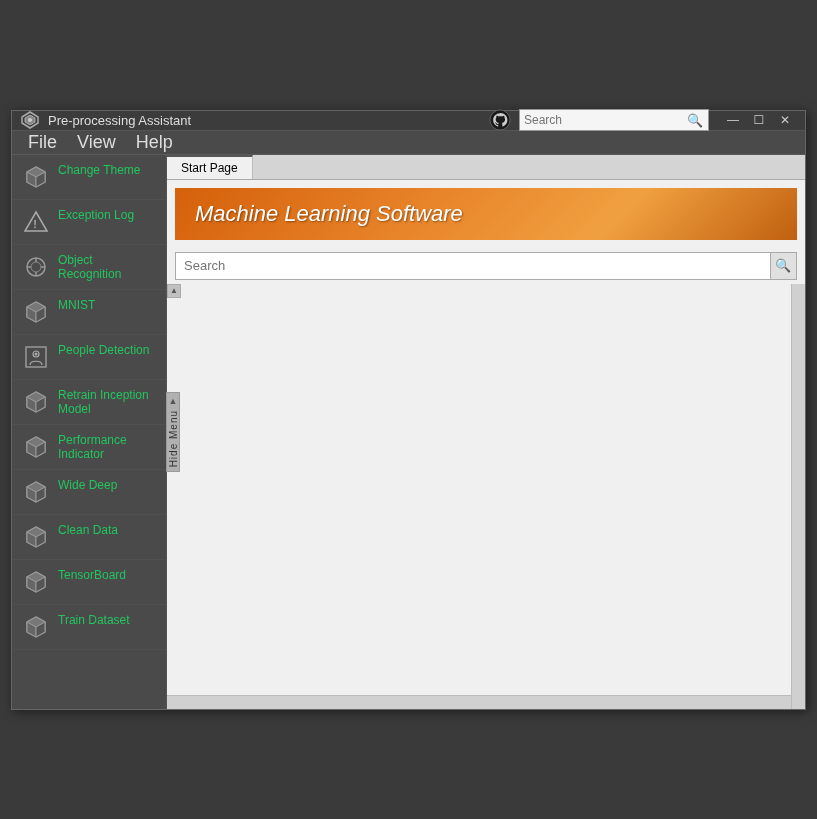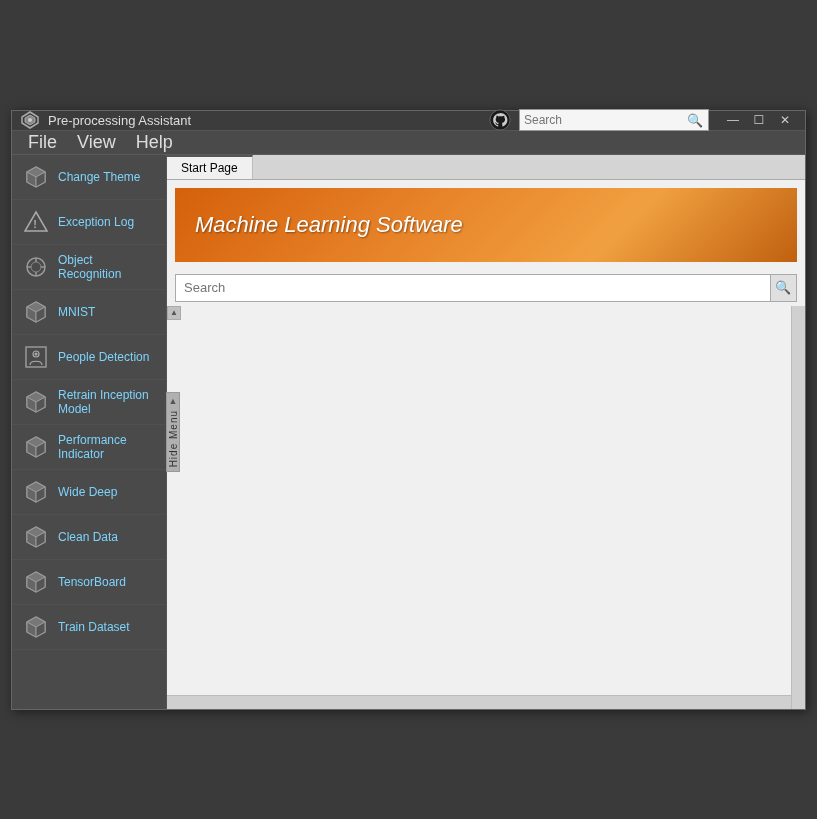--- a/index.html
+++ b/index.html
@@ -121,24 +121,23 @@
       width: 155px;
       background: #4a4a4a;
       display: flex;
       flex-direction: column;
       flex-shrink: 0;
       overflow-y: auto;
       border-right: 1px solid #555;
     }
     .sidebar-item {
       display: flex;
-      align-items: center;
       padding: 8px 10px;
       cursor: pointer;
-      color: #7dd3fc;
+      color: #22c55e;
       font-size: 12px;
       border-bottom: 1px solid #505050;
       min-height: 40px;
     }
     .sidebar-item-icon {
       width: 28px;
       height: 28px;
       margin-right: 8px;
       flex-shrink: 0;
       display: flex;
@@ -168,21 +167,21 @@
     }
     .tab.active {
       background: #f0f0f0;
       color: #000;
       border-top: 2px solid #555;
     }
 
     
     .banner {
       margin: 8px;
-      height: 74px;
+      height: 52px;
       background: linear-gradient(135deg, #d4600a 0%, #e8842a 40%, #f0a040 70%, #c06010 100%);
       display: flex;
       align-items: center;
       padding: 0 20px;
       flex-shrink: 0;
     }
     .banner-title {
       color: #fff;
       font-size: 22px;
       font-style: italic;

